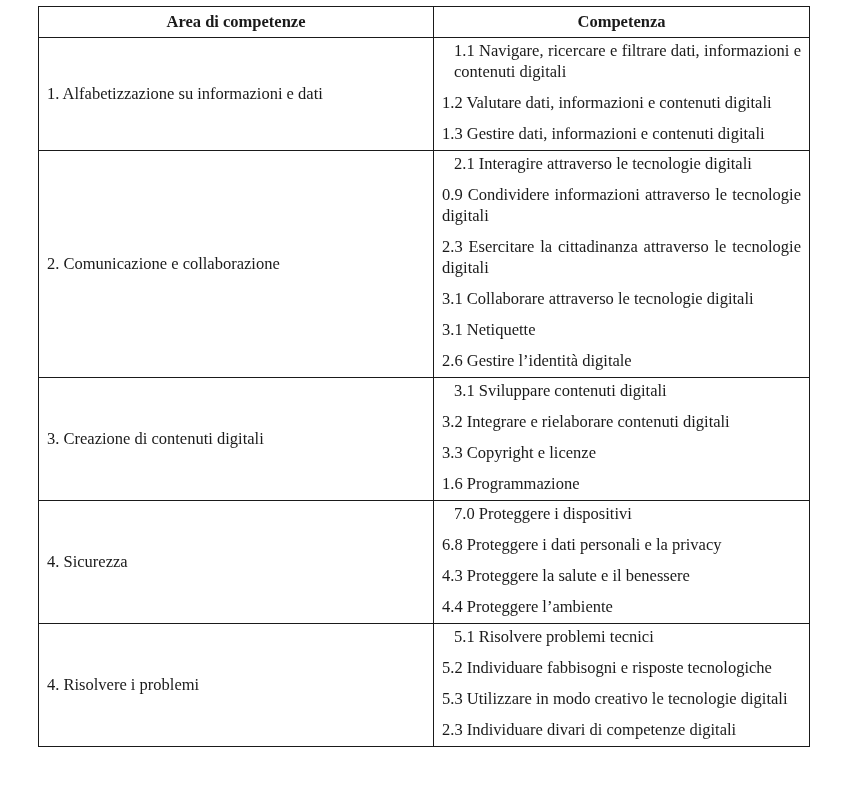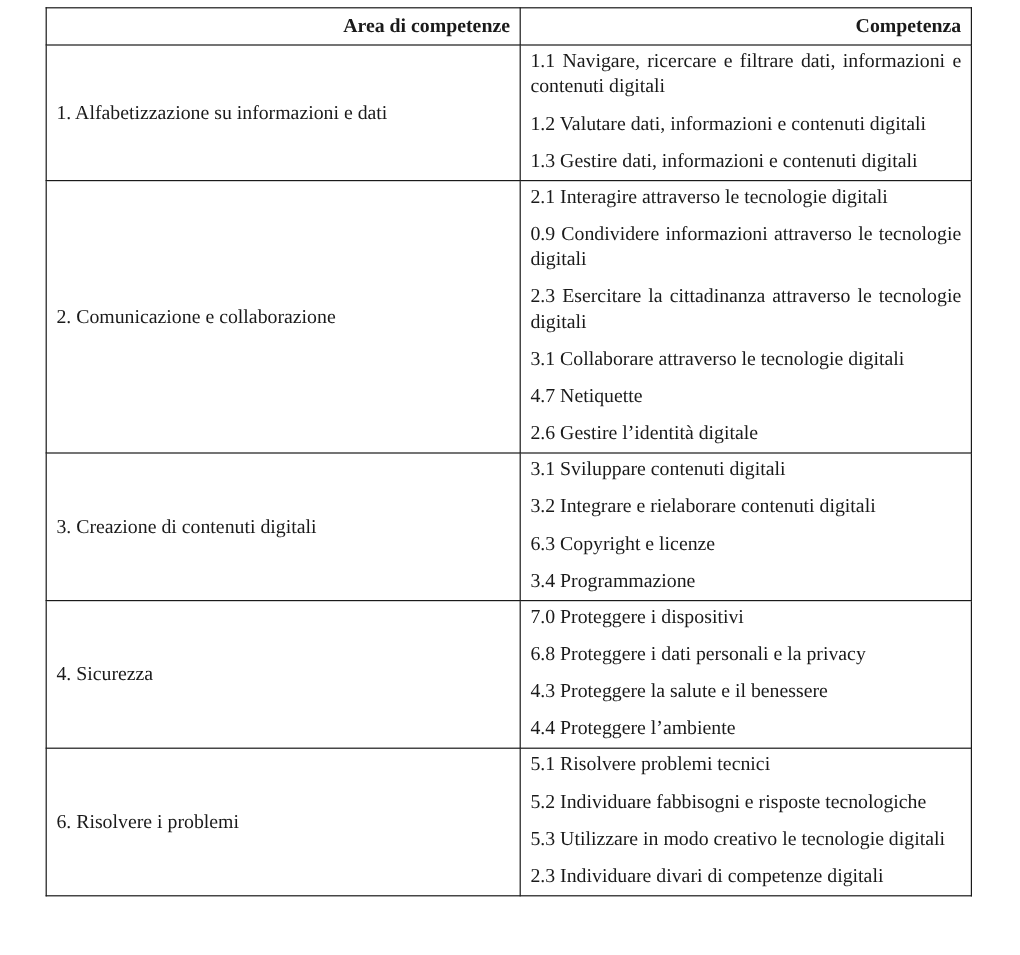--- a/index.html
+++ b/index.html
@@ -9,24 +9,24 @@
       width: 772px;
       border-collapse: collapse;
       font-family: "Liberation Serif", "DejaVu Serif", serif;
       font-size: 16.5px; color: #1a1a1a;
     }
     table.comp td, table.comp th {
       border: 1.5px solid #1a1a1a;
       vertical-align: middle;
       padding: 0 8px;
     }
-    th { text-align: right; font-weight: bold; height: 30px; }
+    th { text-align: center; font-weight: bold; height: 30px; }
     th.c1, td.area { width: 378px; }
     .item { line-height: 21px; margin: 5px 0 10px 0; text-align: justify; text-align-last: left; }
-    .item:first-child { margin-top: 2px; }
+    .item:first-child { margin-top: 2px; margin-left: 12px; }
     .item:last-child { margin-bottom: 6px; }
   </style>
 </head>
 <body>
 
 <table class="comp">
   <thead>
     <tr>
       <th class="c1">Area di competenze</th>
       <th>Competenza</th>
@@ -41,44 +41,44 @@
           <div class="item">1.3 Gestire dati, informazioni e contenuti digitali</div>
         </td>
       </tr>
       <tr>
         <td class="area">2. Comunicazione e collaborazione</td>
         <td>
           <div class="item">2.1 Interagire attraverso le tecnologie digitali</div>
           <div class="item">0.9 Condividere informazioni attraverso le tecnologie digitali</div>
           <div class="item">2.3 Esercitare la cittadinanza attraverso le tecnologie digitali</div>
           <div class="item">3.1 Collaborare attraverso le tecnologie digitali</div>
-          <div class="item">4.7 Netiquette</div>
+          <div class="item">3.1 Netiquette</div>
           <div class="item">2.6 Gestire l’identità digitale</div>
         </td>
       </tr>
       <tr>
         <td class="area">3. Creazione di contenuti digitali</td>
         <td>
           <div class="item">3.1 Sviluppare contenuti digitali</div>
           <div class="item">3.2 Integrare e rielaborare contenuti digitali</div>
-          <div class="item">6.3 Copyright e licenze</div>
-          <div class="item">3.4 Programmazione</div>
+          <div class="item">3.3 Copyright e licenze</div>
+          <div class="item">1.6 Programmazione</div>
         </td>
       </tr>
       <tr>
         <td class="area">4. Sicurezza</td>
         <td>
           <div class="item">7.0 Proteggere i dispositivi</div>
           <div class="item">6.8 Proteggere i dati personali e la privacy</div>
           <div class="item">4.3 Proteggere la salute e il benessere</div>
           <div class="item">4.4 Proteggere l’ambiente</div>
         </td>
       </tr>
       <tr>
-        <td class="area">6. Risolvere i problemi</td>
+        <td class="area">4. Risolvere i problemi</td>
         <td>
           <div class="item">5.1 Risolvere problemi tecnici</div>
           <div class="item">5.2 Individuare fabbisogni e risposte tecnologiche</div>
           <div class="item">5.3 Utilizzare in modo creativo le tecnologie digitali</div>
           <div class="item">2.3 Individuare divari di competenze digitali</div>
         </td>
       </tr>
     </tbody>
 </table>
 

